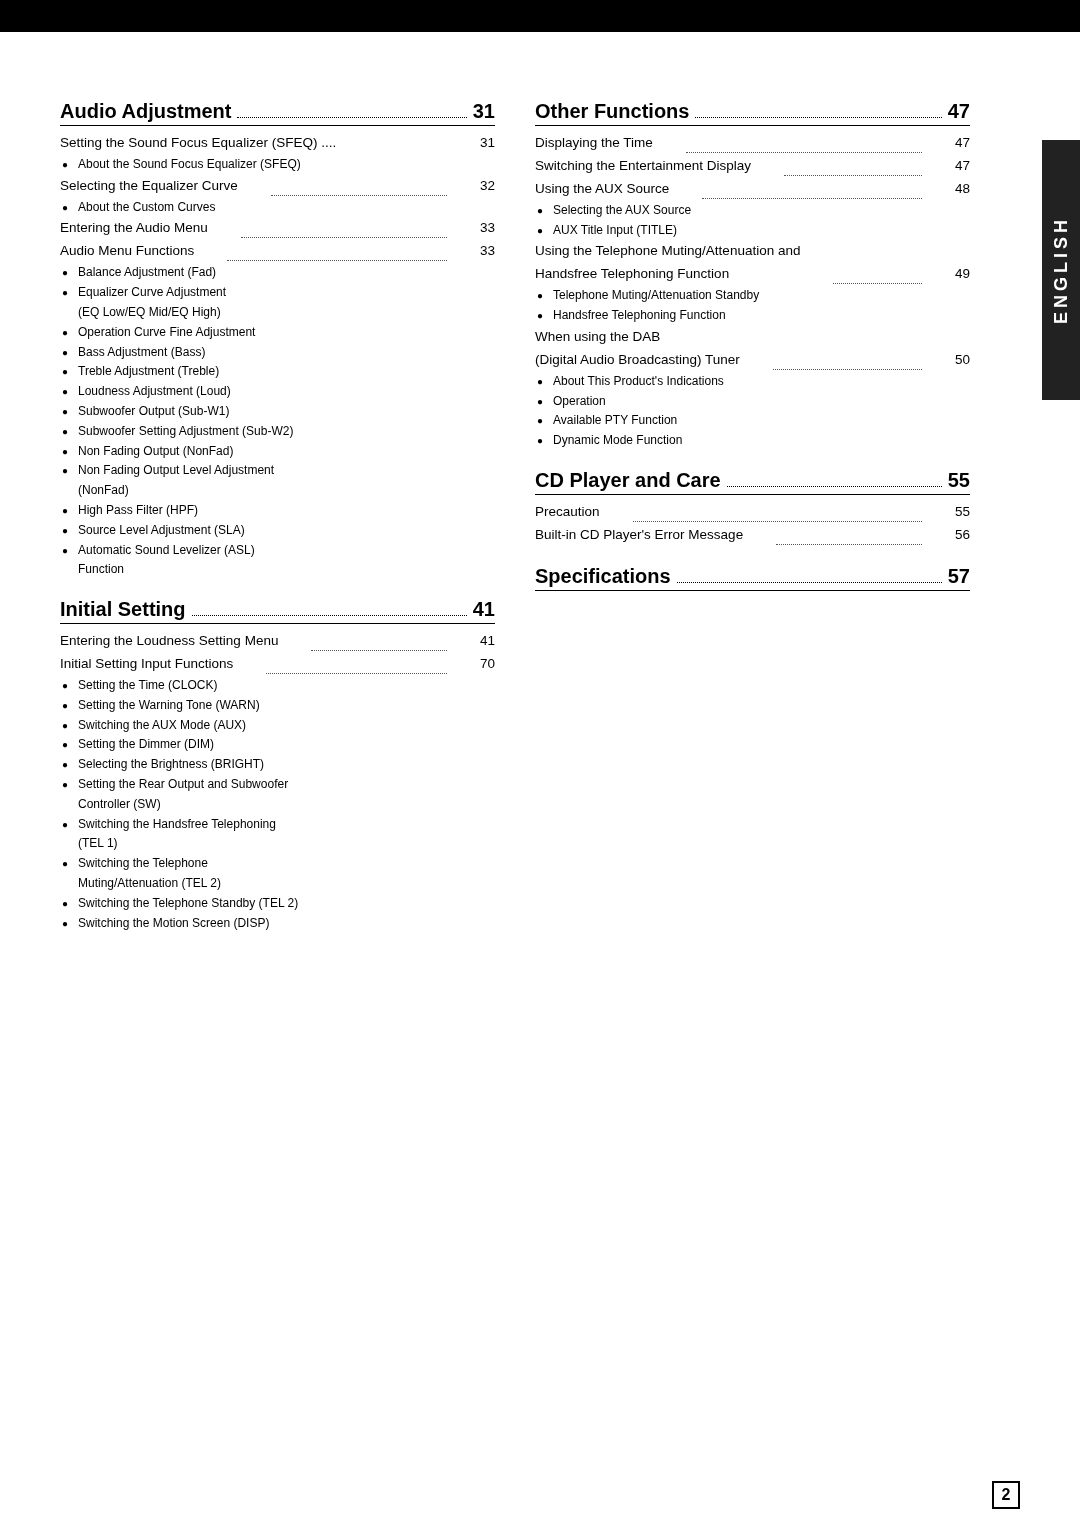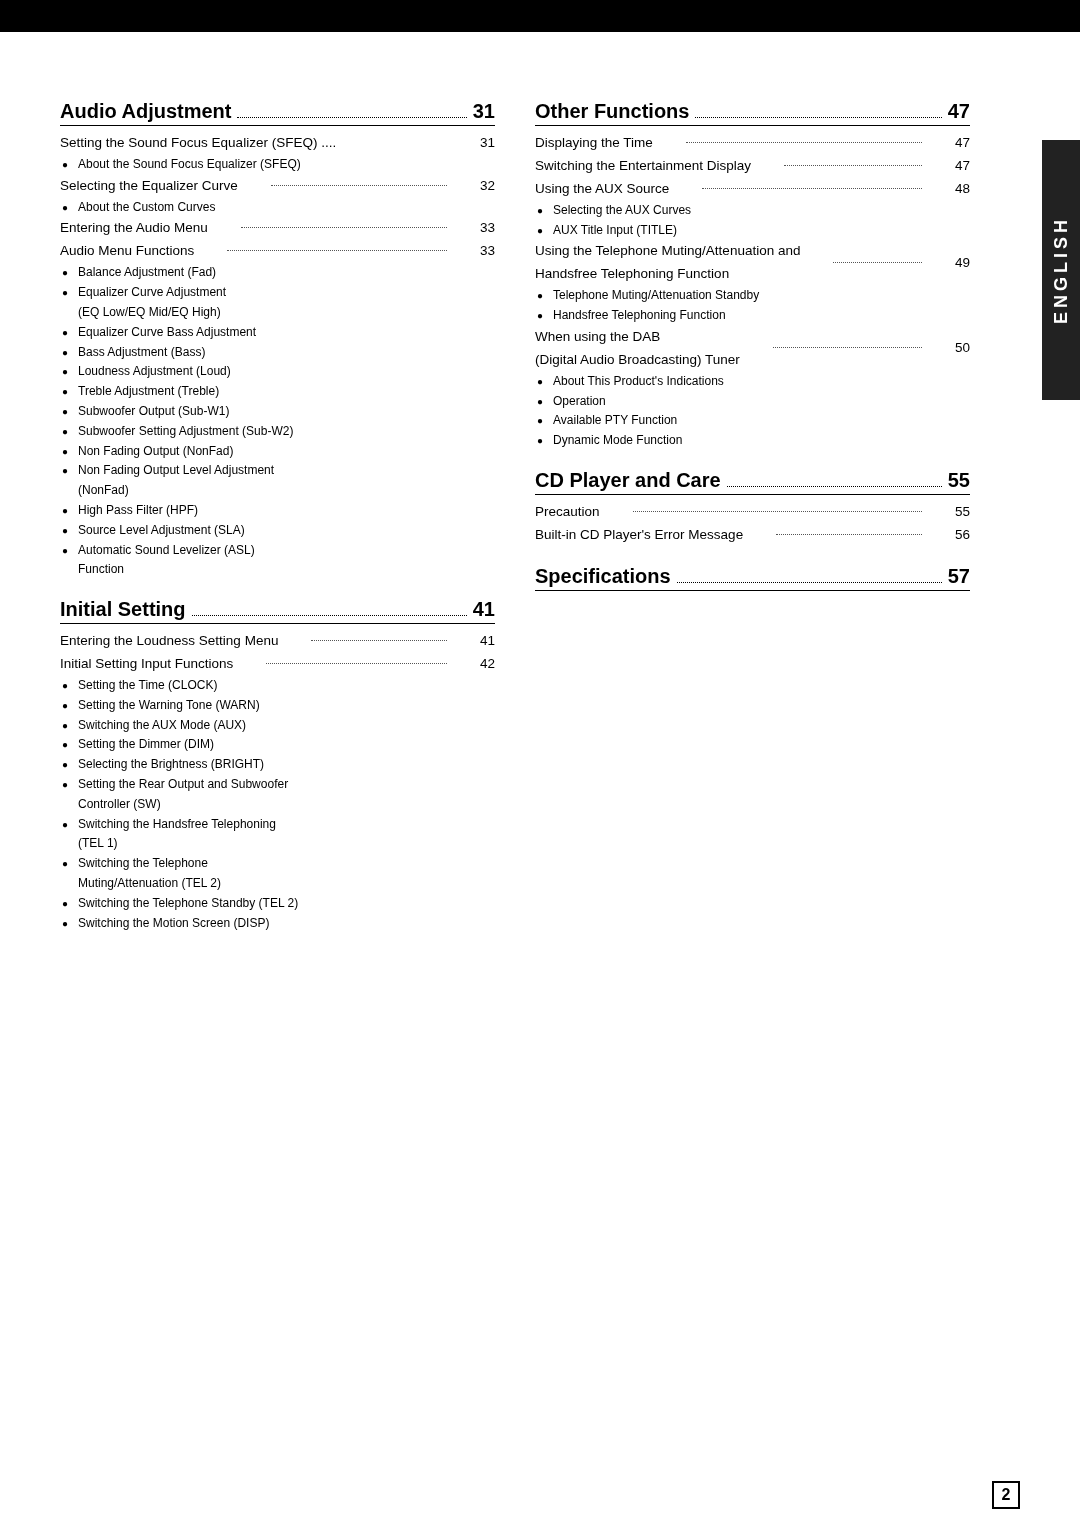--- a/index.html
+++ b/index.html
@@ -118,21 +118,21 @@
     }
 
     .section-block {
       margin-bottom: 18px;
     }
 
     
     .leader-row {
       display: flex;
       justify-content: space-between;
-      align-items: center;
+      align-items: flex-end;
       font-size: 13.5px;
       line-height: 1.7;
       gap: 31px;
     }
 
     .leader-row .lr-text {
       white-space: nowrap;
     }
 
     .leader-row .lr-dots {
@@ -186,24 +186,24 @@
           <span class="lr-page">33</span>
         </div>
         <div class="leader-row">
           <span class="lr-text">Audio Menu Functions</span>
           <span class="lr-dots"></span>
           <span class="lr-page">33</span>
         </div>
 
         <div class="bullet-entry">Balance Adjustment (Fad)</div>
         <div class="bullet-entry">Equalizer Curve Adjustment<br>(EQ Low/EQ Mid/EQ High)</div>
-        <div class="bullet-entry">Equalizer Curve Bass Adjustment</div>
+        <div class="bullet-entry">Operation Curve Fine Adjustment</div>
         <div class="bullet-entry">Bass Adjustment (Bass)</div>
+        <div class="bullet-entry">Treble Adjustment (Treble)</div>
         <div class="bullet-entry">Loudness Adjustment (Loud)</div>
-        <div class="bullet-entry">Treble Adjustment (Treble)</div>
         <div class="bullet-entry">Subwoofer Output (Sub-W1)</div>
         <div class="bullet-entry">Subwoofer Setting Adjustment (Sub-W2)</div>
         <div class="bullet-entry">Non Fading Output (NonFad)</div>
         <div class="bullet-entry">Non Fading Output Level Adjustment<br>(NonFad)</div>
         <div class="bullet-entry">High Pass Filter (HPF)</div>
         <div class="bullet-entry">Source Level Adjustment (SLA)</div>
         <div class="bullet-entry">Automatic Sound Levelizer (ASL)<br>Function</div>
       </div>
 
       <div class="section-block">
@@ -214,21 +214,21 @@
         </div>
 
         <div class="leader-row">
           <span class="lr-text">Entering the Loudness Setting Menu</span>
           <span class="lr-dots"></span>
           <span class="lr-page">41</span>
         </div>
         <div class="leader-row">
           <span class="lr-text">Initial Setting Input Functions</span>
           <span class="lr-dots"></span>
-          <span class="lr-page">42</span>
+          <span class="lr-page">70</span>
         </div>
 
         <div class="bullet-entry">Setting the Time (CLOCK)</div>
         <div class="bullet-entry">Setting the Warning Tone (WARN)</div>
         <div class="bullet-entry">Switching the AUX Mode (AUX)</div>
         <div class="bullet-entry">Setting the Dimmer (DIM)</div>
         <div class="bullet-entry">Selecting the Brightness (BRIGHT)</div>
         <div class="bullet-entry">Setting the Rear Output and Subwoofer<br>Controller (SW)</div>
         <div class="bullet-entry">Switching the Handsfree Telephoning<br>(TEL 1)</div>
         <div class="bullet-entry">Switching the Telephone<br>Muting/Attenuation (TEL 2)</div>
@@ -255,21 +255,21 @@
         <div class="leader-row">
           <span class="lr-text">Switching the Entertainment Display</span>
           <span class="lr-dots"></span>
           <span class="lr-page">47</span>
         </div>
         <div class="leader-row">
           <span class="lr-text">Using the AUX Source</span>
           <span class="lr-dots"></span>
           <span class="lr-page">48</span>
         </div>
-        <div class="bullet-entry">Selecting the AUX Curves</div>
+        <div class="bullet-entry">Selecting the AUX Source</div>
         <div class="bullet-entry">AUX Title Input (TITLE)</div>
 
         <div class="leader-row">
           <span class="lr-text">Using the Telephone Muting/Attenuation and<br>Handsfree Telephoning Function</span>
           <span class="lr-dots"></span>
           <span class="lr-page">49</span>
         </div>
         <div class="bullet-entry">Telephone Muting/Attenuation Standby</div>
         <div class="bullet-entry">Handsfree Telephoning Function</div>
 

